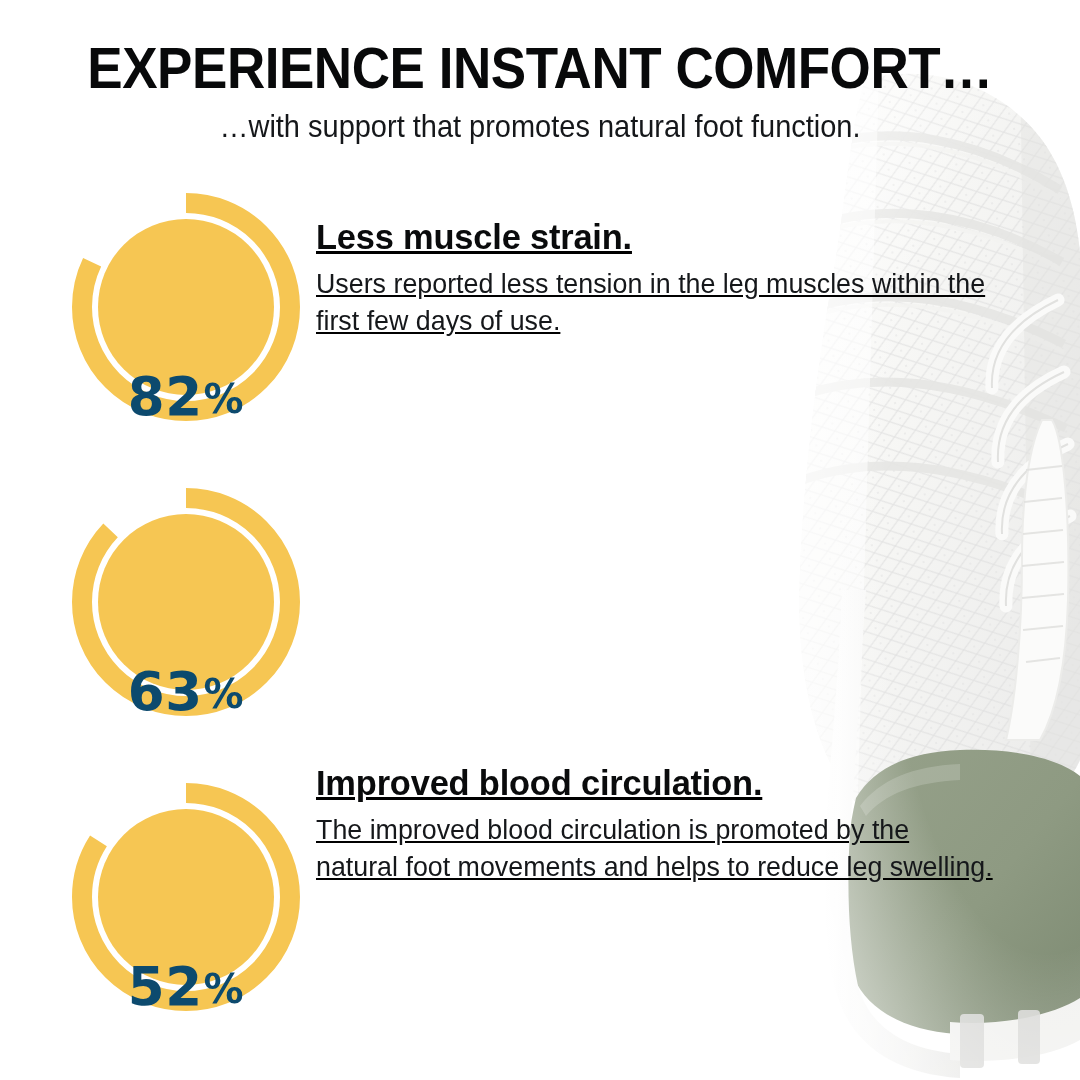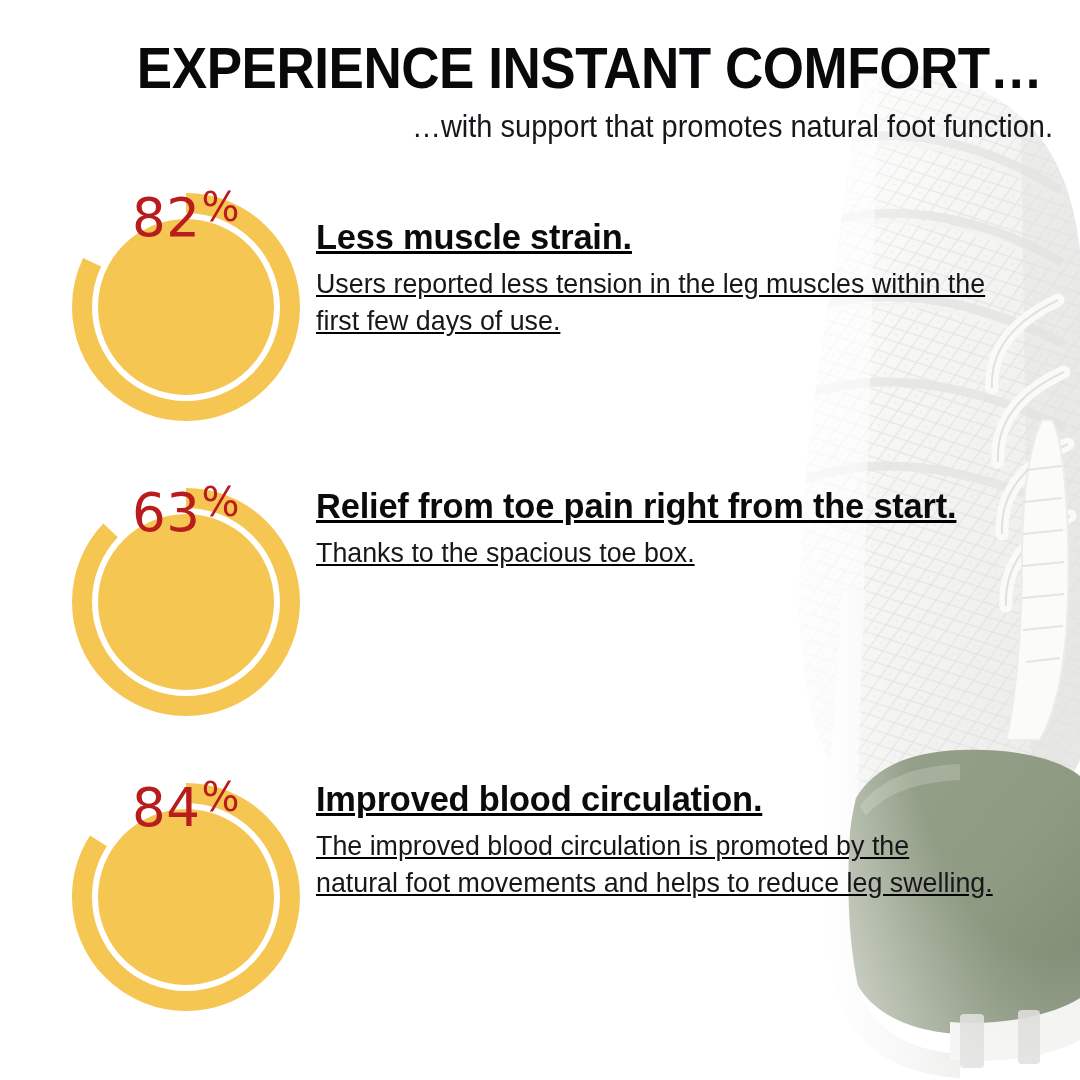--- a/index.html
+++ b/index.html
@@ -32,21 +32,21 @@
     pointer-events: none;
   }
   .shoe-svg { position: absolute; top: 0; left: 0; }
 
   
   .header {
     position: absolute;
     top: 0;
     left: 0;
     width: 1080px;
-    text-align: right;
+    text-align: center;
     z-index: 5;
   }
   .headline {
     margin: 0;
     padding: 38px 0 0 0;
     font-family: "Liberation Sans Narrow", "Liberation Sans", "DejaVu Sans Condensed", sans-serif;
     font-weight: 700;
     font-size: 57px;
     line-height: 1.06;
     letter-spacing: -0.5px;
@@ -91,25 +91,25 @@
   }
   .gauge svg { display: block; width: 232px; height: 232px; overflow: visible; }
 
   .gauge-label {
     position: absolute;
     left: 0;
     top: 0;
     width: 232px;
     height: 232px;
     display: flex;
-    align-items: flex-start;
+    align-items: flex-end;
     justify-content: center;
-    color: #b91c1c;
+    color: #0c4a6e;
     font-family: "DejaVu Sans", "Liberation Sans", sans-serif;
-    font-weight: 400;
+    font-weight: 700;
     font-size: 53px;
     letter-spacing: 0.5px;
     line-height: 1;
   }
   .gauge-label .pct-sign {
     font-size: 40px;
     margin-left: 1px;
     position: relative;
     top: -4px;
   }
@@ -139,21 +139,21 @@
     font-size: 27.5px;
     line-height: 1.33;
     color: #15171a;
     transform: scaleX(0.975);
     transform-origin: left center;
   }
 
   
   .stat-row[data-row="0"] .stat-text { top: 44px; }
   .stat-row[data-row="1"] .stat-text { top: 18px; }
-  .stat-row[data-row="2"] .stat-text { top: 16px; }
+  .stat-row[data-row="2"] .stat-text { top: 0; }
 </style>
 </head>
 <body>
 
 <div id="poster">
 
   <div class="shoe-layer">
     <svg class="shoe-svg" width="420" height="1080" viewBox="0 0 420 1080" xmlns="http://www.w3.org/2000/svg" aria-hidden="true">
       <defs>
         <linearGradient id="meshGrad" x1="0" y1="0" x2="1" y2="0.6">
@@ -281,34 +281,30 @@
       <div class="gauge">
         <svg viewBox="0 0 232 232" xmlns="http://www.w3.org/2000/svg" aria-hidden="true">
           <circle cx="116" cy="116" r="88" fill="#F6C653"></circle>
           <circle class="gauge-track" cx="116" cy="116" r="104" fill="none" stroke="#F6C653" stroke-width="20" stroke-linecap="butt" transform="rotate(-90 116 116)" stroke-dasharray="568.502606593609 84.94866535306801" stroke-dashoffset="0"></circle>
         </svg>
         <div class="gauge-label">
           <span>63</span>
             <span class="pct-sign">%</span>
         </div>
       </div>
-      <div class="stat-text">
-        <h2 class="stat-title">Relief from toe pain right from the start.</h2>
-        <p class="stat-body">Thanks to the spacious toe box.</p>
-      </div>
     </div>
 
     <div class="stat-row" data-row="2">
       <div class="gauge">
         <svg viewBox="0 0 232 232" xmlns="http://www.w3.org/2000/svg" aria-hidden="true">
           <circle cx="116" cy="116" r="88" fill="#F6C653"></circle>
           <circle class="gauge-track" cx="116" cy="116" r="104" fill="none" stroke="#F6C653" stroke-width="20" stroke-linecap="butt" transform="rotate(-90 116 116)" stroke-dasharray="548.8990684352087 104.55220351146829" stroke-dashoffset="0"></circle>
         </svg>
         <div class="gauge-label">
-          <span>84</span>
+          <span>52</span>
             <span class="pct-sign">%</span>
         </div>
       </div>
       <div class="stat-text">
         <h2 class="stat-title">Improved blood circulation.</h2>
         <p class="stat-body">The improved blood circulation is promoted by the natural foot movements and helps to reduce leg swelling.</p>
       </div>
     </div>
 
   </div>

